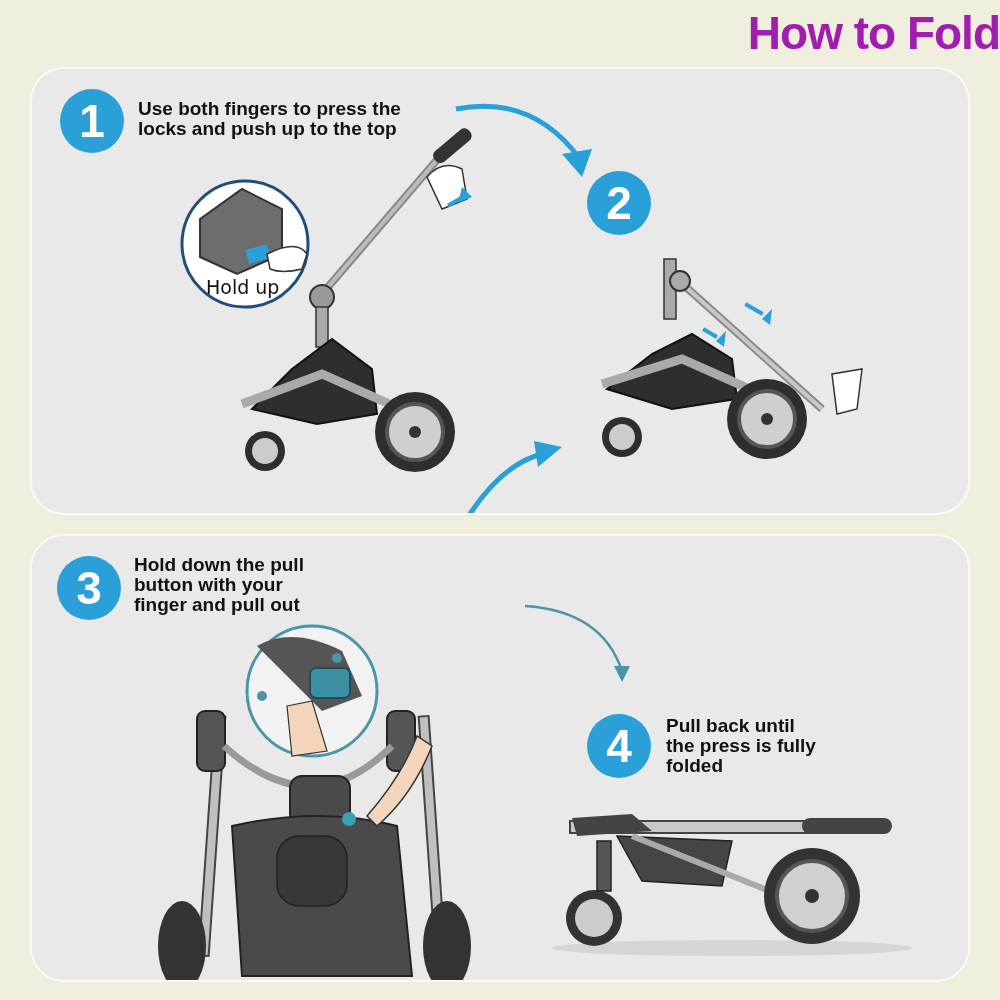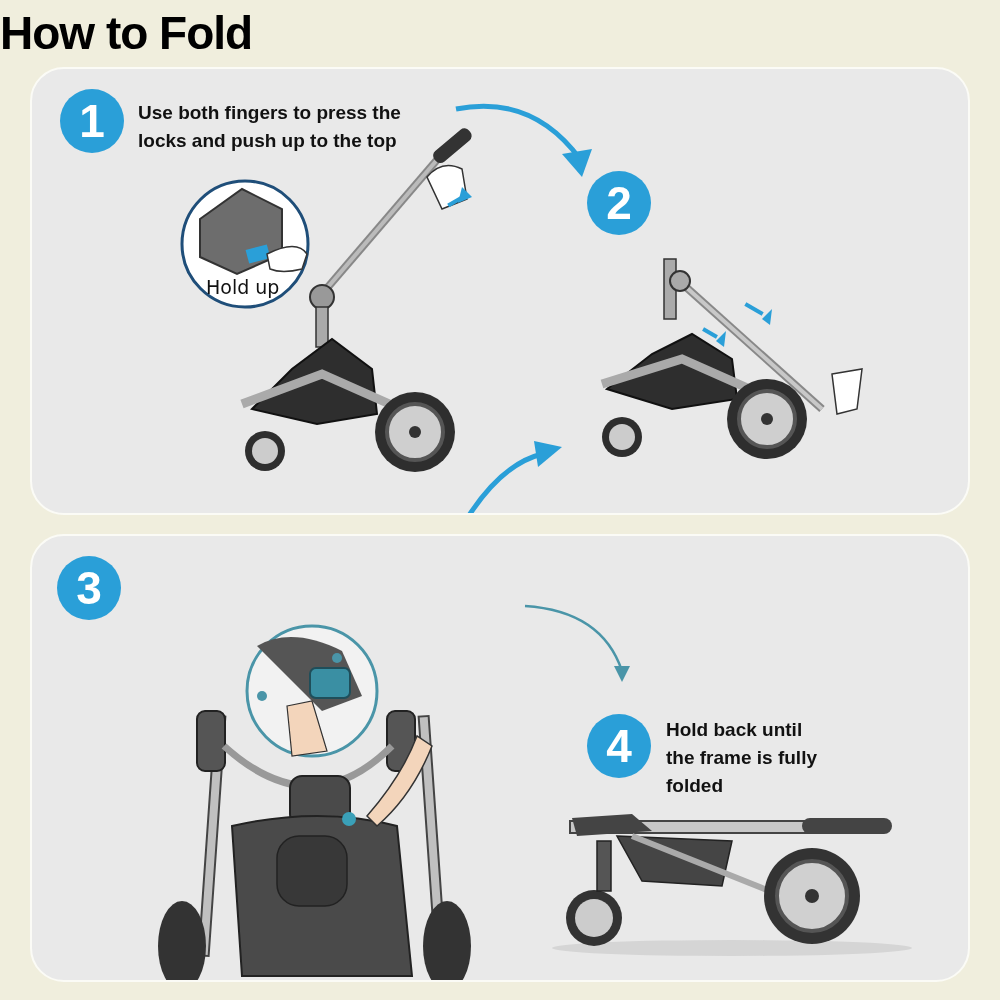--- a/index.html
+++ b/index.html
@@ -1,22 +1,22 @@
 <!DOCTYPE html>
 <html><head>
 <meta charset="utf-8">
 <style>
   html,body{margin:0;padding:0;}
   body{width:1000px;height:1000px;background:#f0eedd;position:relative;overflow:hidden;font-family:"Liberation Sans","DejaVu Sans",sans-serif;}
-  .title{position:absolute;top:6px;left:0;width:1000px;text-align:left;font-size:46px;font-weight:bold;color:#000000;letter-spacing:-1px;}
+  .title{position:absolute;top:6px;left:0;width:1000px;text-align:right;font-size:46px;font-weight:bold;color:#a21caf;letter-spacing:-1px;}
   .panel{position:absolute;left:30px;width:940px;background:#e9e9e9;border:2px solid #fbfbf6;border-radius:34px;box-sizing:border-box;overflow:hidden;}
   .p1{top:67px;height:448px;}
   .p2{top:534px;height:448px;}
   .badge{position:absolute;width:64px;height:64px;border-radius:50%;background:#2a9fd8;color:#fff;font-weight:bold;font-size:46px;text-align:center;line-height:64px;}
-  .step-text{position:absolute;font-size:19px;font-weight:bold;line-height:28px;color:#111;width:290px;}
+  .step-text{position:absolute;font-size:19px;font-weight:bold;line-height:20px;color:#111;width:290px;}
   svg{position:absolute;left:0;top:0;}
 </style>
 </head>
 <body>
 
 <div class="title">How to Fold</div>
 
 <div class="panel p1">
   <svg width="940" height="448">
 
@@ -127,16 +127,17 @@
       <circle cx="780" cy="360" r="48" fill="#333"></circle>
         <circle cx="780" cy="360" r="35" fill="#d0d0d0" stroke="#555" stroke-width="4"></circle>
         <circle cx="780" cy="360" r="7" fill="#333"></circle>
       <circle cx="562" cy="382" r="28" fill="#333"></circle>
         <circle cx="562" cy="382" r="19" fill="#ccc"></circle>
       <rect x="565" y="305" width="14" height="50" fill="#555" stroke="#222" stroke-width="1.5"></rect>
     </g>
   </svg>
 
   <div class="badge" style="left:25px;top:20px;">3</div>
+  <div class="step-text" style="left:102px;top:19px;width:200px;">Hold down the pull button with your finger and pull out</div>
 
   <div class="badge" style="left:555px;top:178px;">4</div>
-  <div class="step-text" style="left:634px;top:180px;width:160px;">Hold back until the frame is fully folded</div>
+  <div class="step-text" style="left:634px;top:180px;width:160px;">Pull back until the press is fully folded</div>
 </div>
 
 </body></html>

